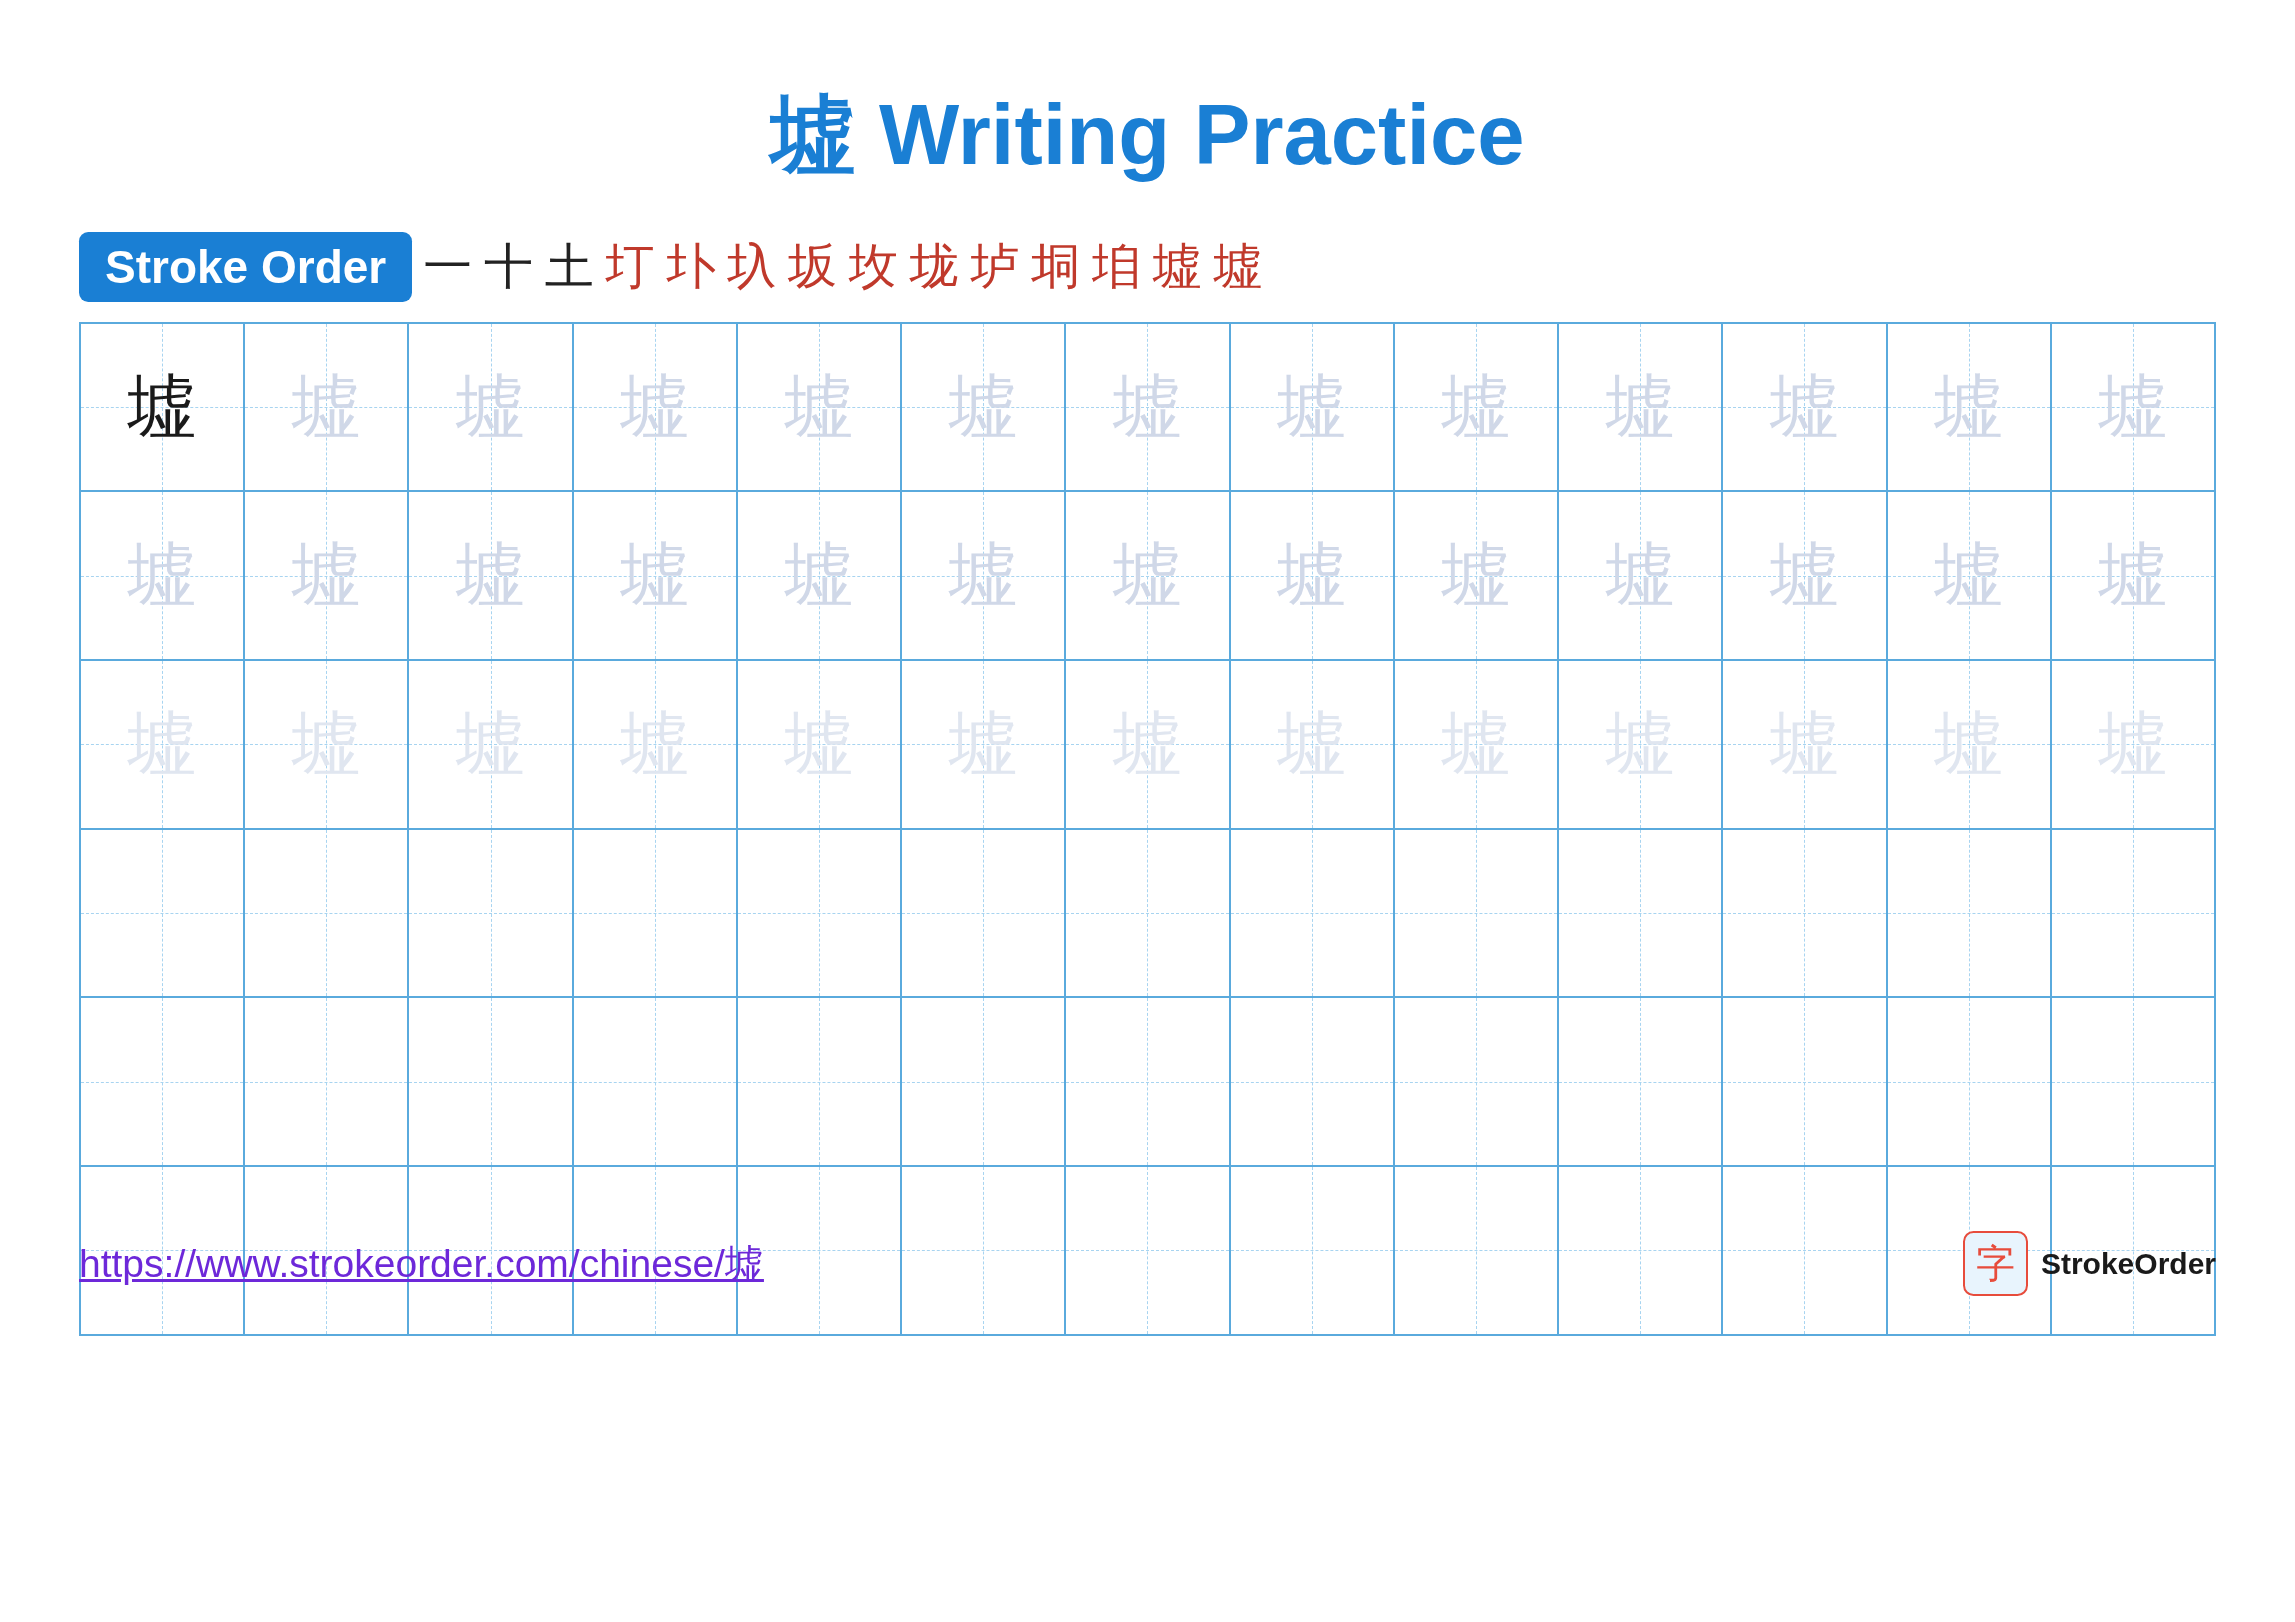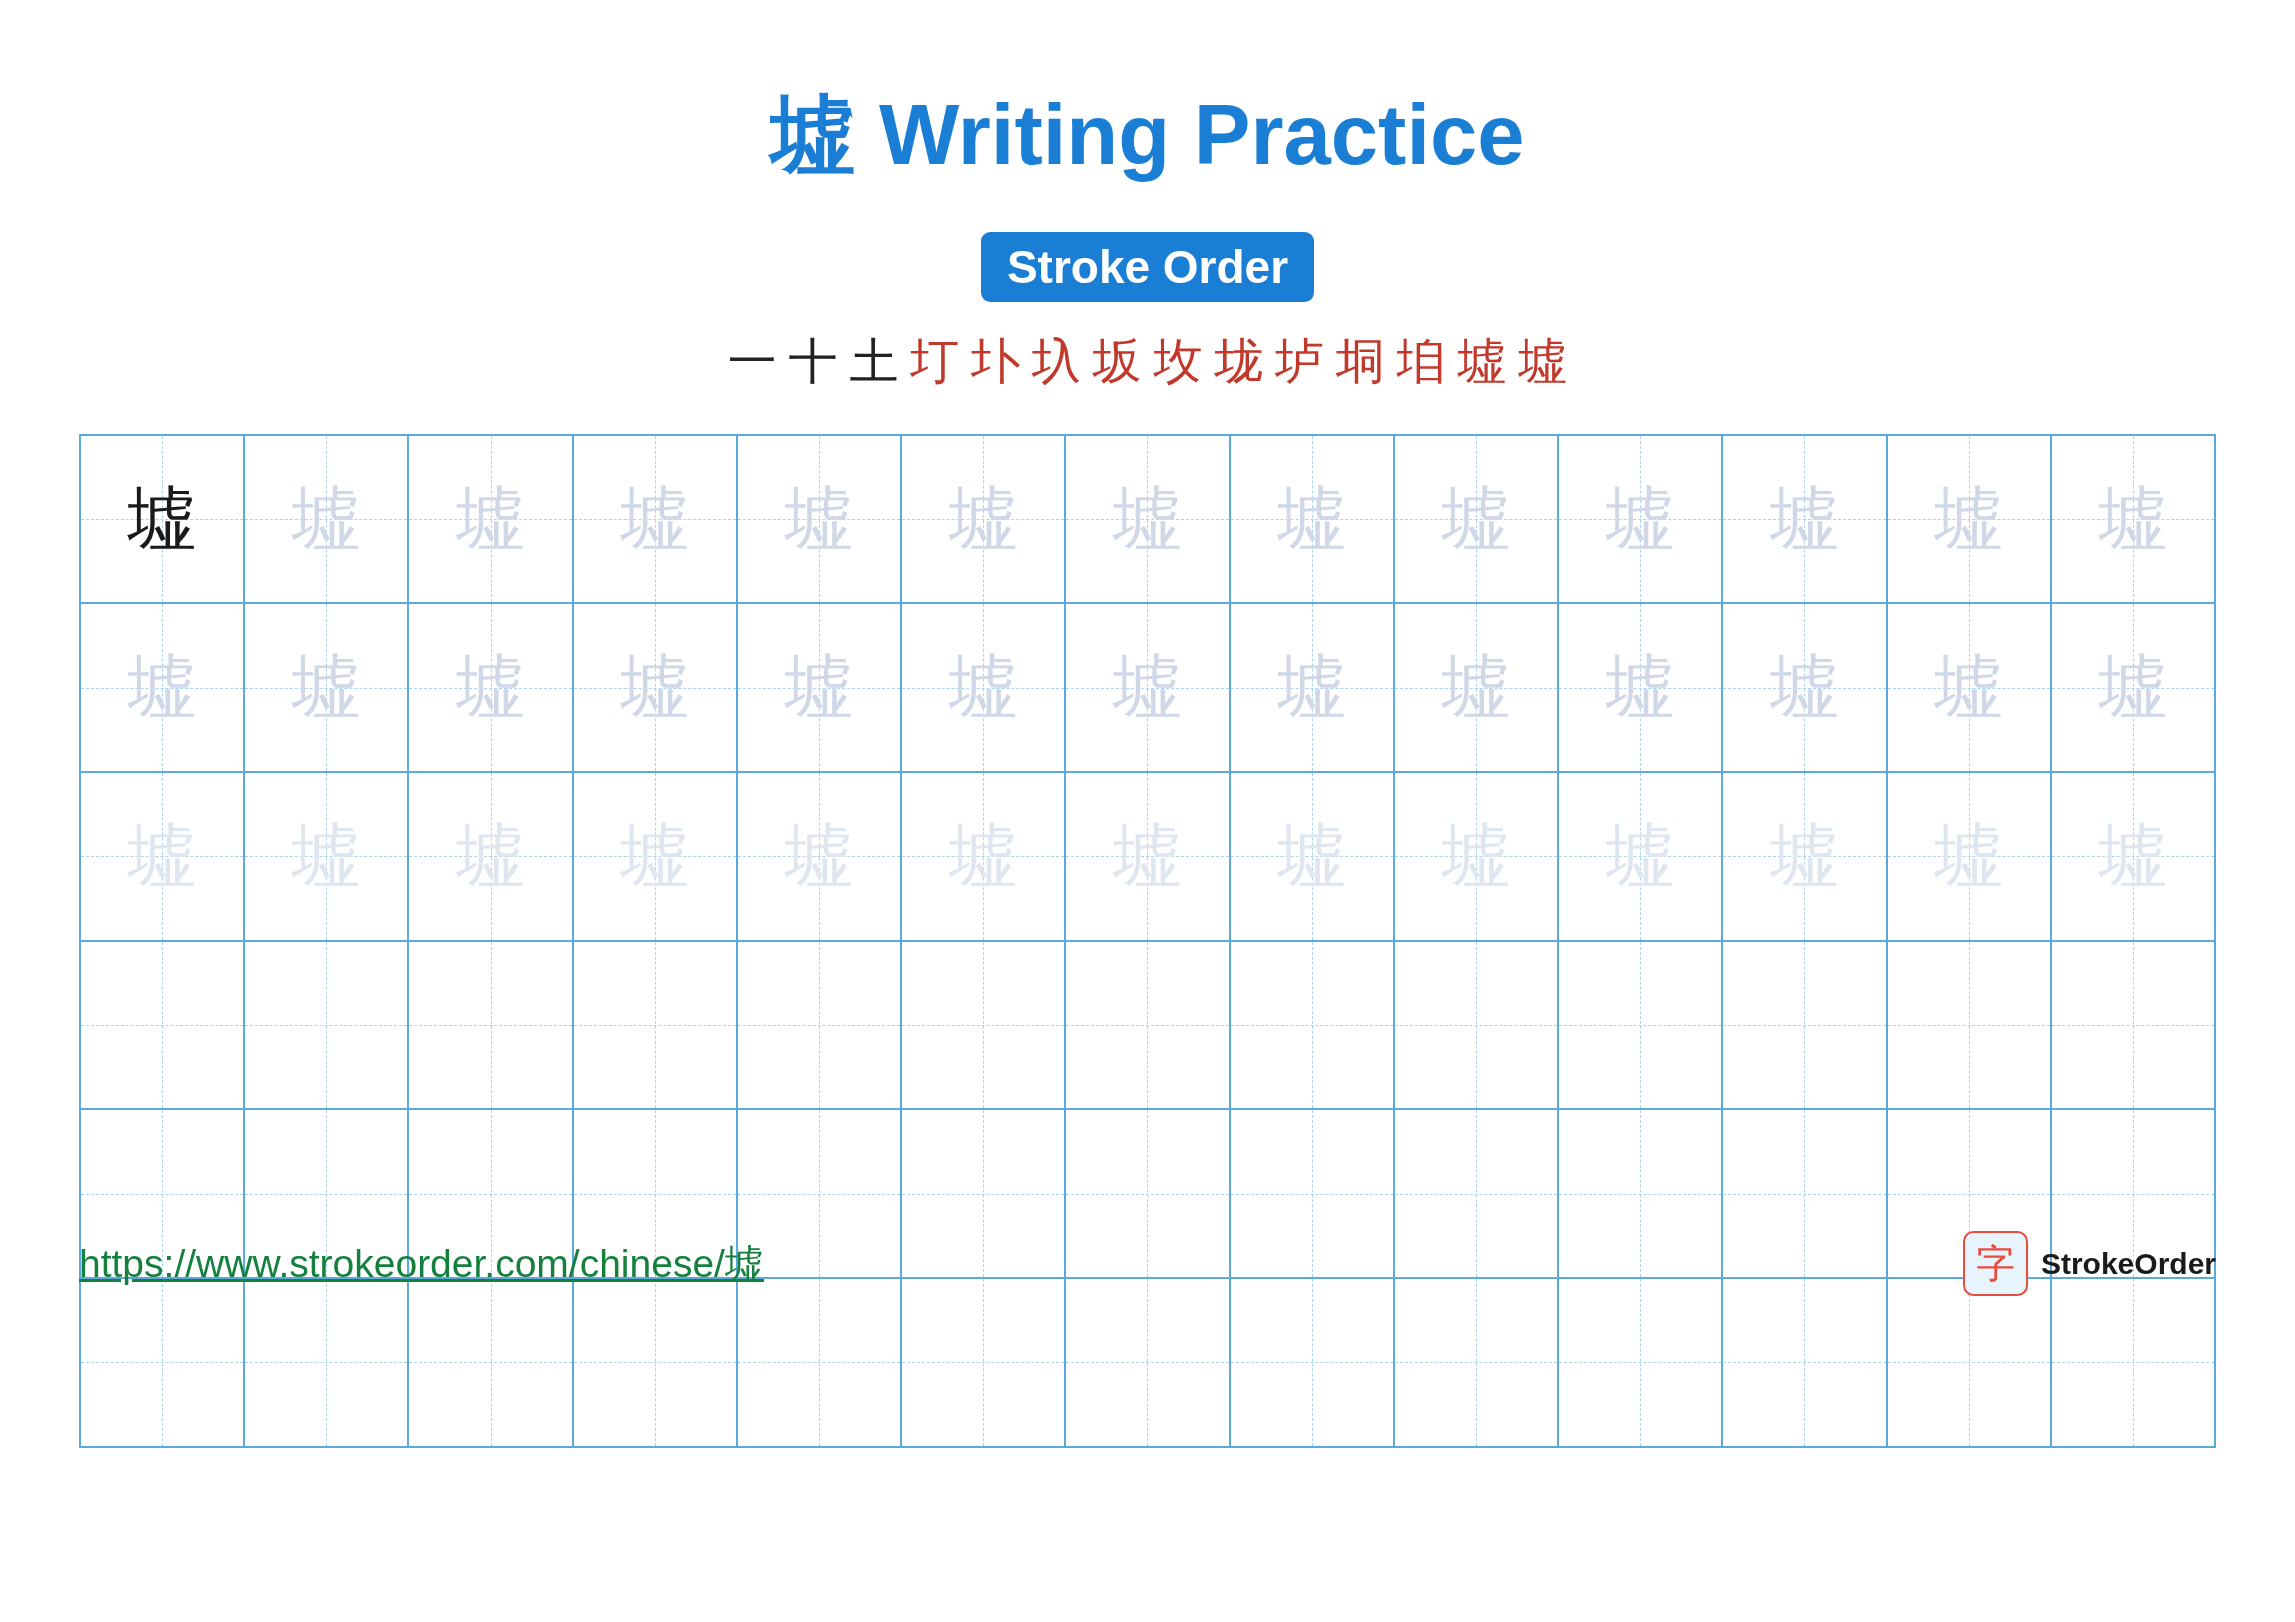--- a/index.html
+++ b/index.html
@@ -27,23 +27,22 @@
       font-weight: bold;
       color: #1a7fd4;
       margin-bottom: 39px;
       margin-top: 26px;
     }
 
     
     .stroke-order-row {
       display: flex;
       align-items: center;
-      margin-bottom: 39px;
-      gap: 27px;
-      flex-direction: column;
+      margin-bottom: 20px;
+      gap: 11px;
     }
 
     .stroke-order-badge {
       background: #1a7fd4;
       color: white;
       font-size: 46px;
       font-weight: bold;
       padding: 7.9px 26px;
       border-radius: 9.2px;
       white-space: nowrap;
@@ -130,21 +129,21 @@
       position: absolute;
       bottom: 52px;
       left: 79px;
       right: 79px;
       display: flex;
       align-items: center;
       justify-content: space-between;
     }
 
     .footer-url {
-      color: #15803d;
+      color: #6d28d9;
       font-size: 39px;
     }
 
     .footer-brand {
       display: flex;
       align-items: center;
       gap: 13px;
     }
 
     .brand-icon {

